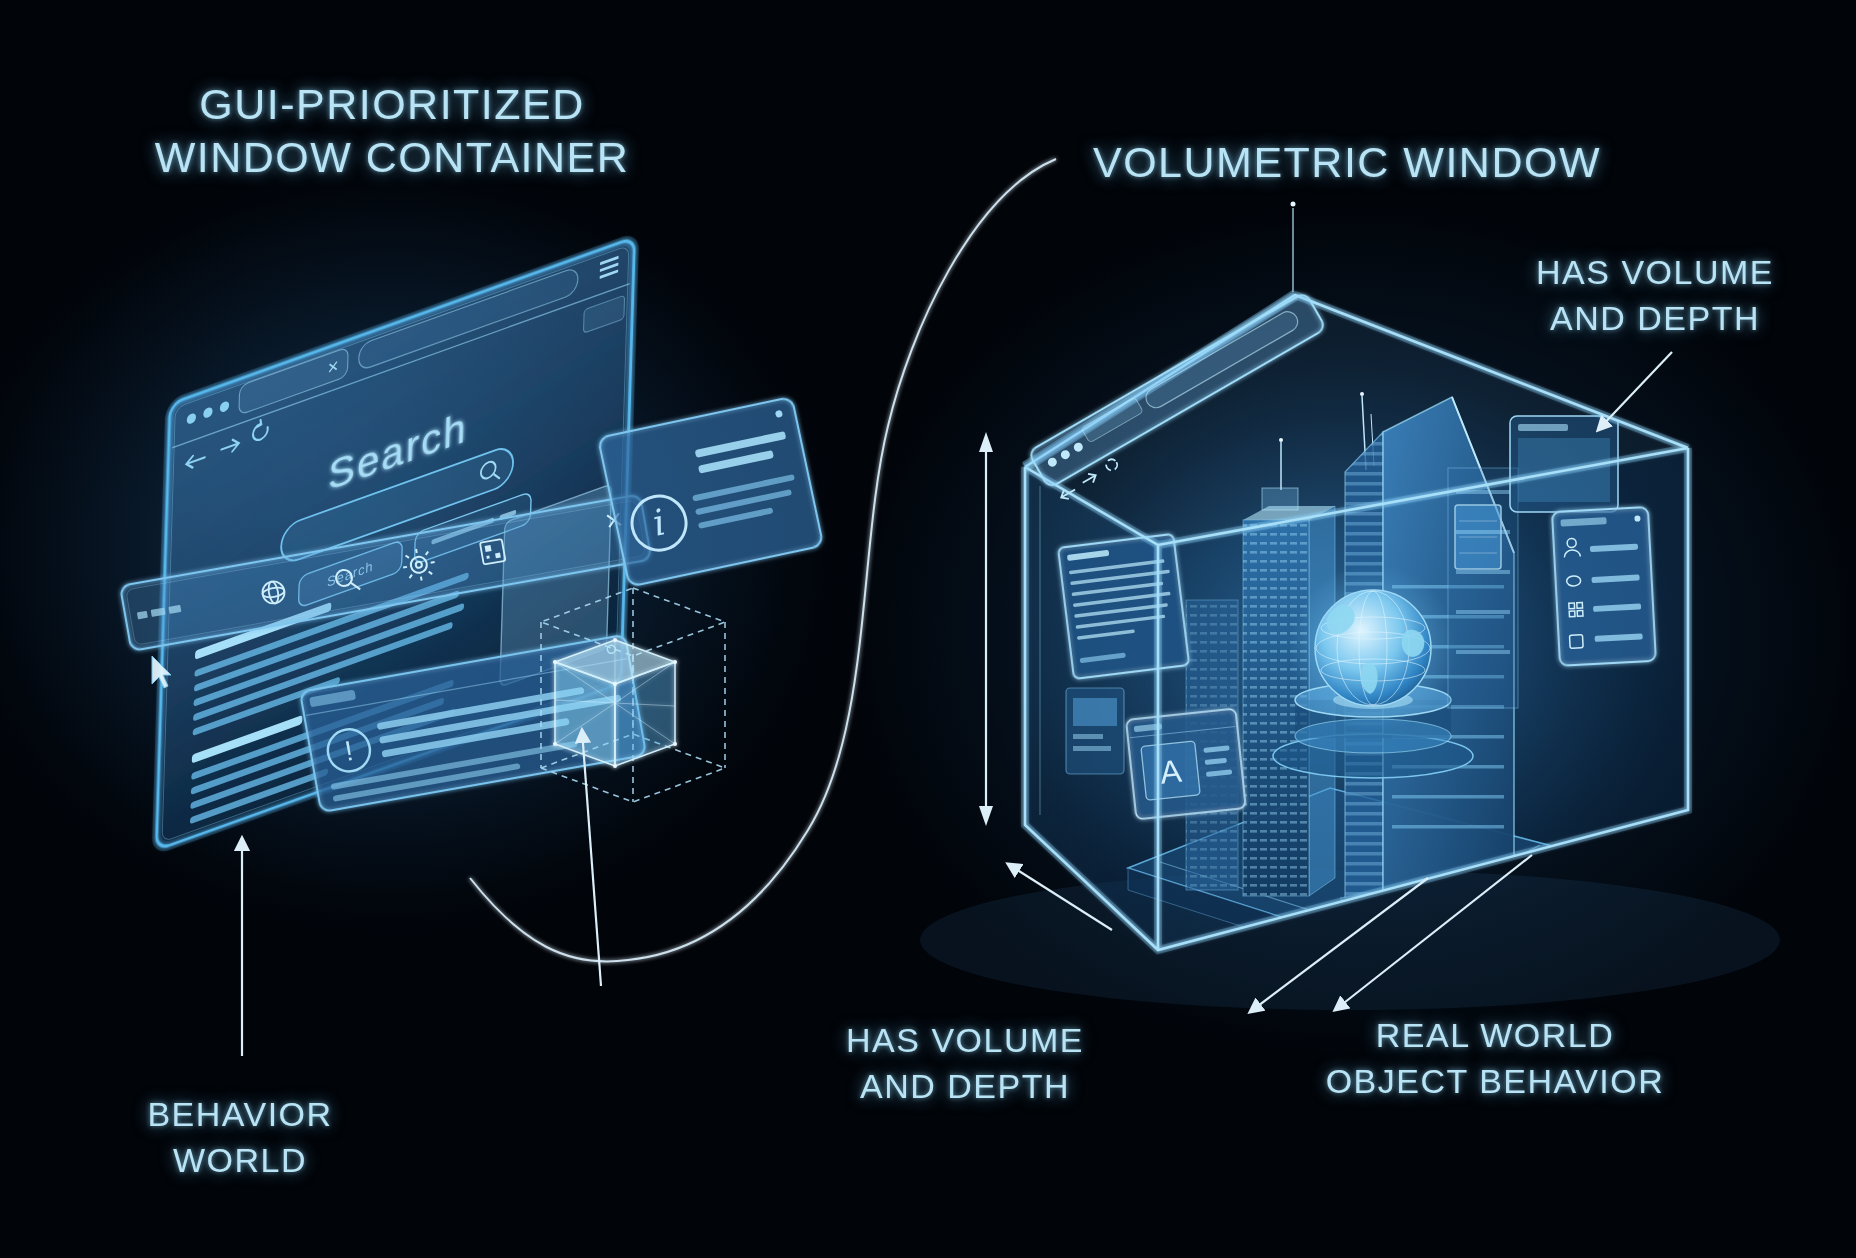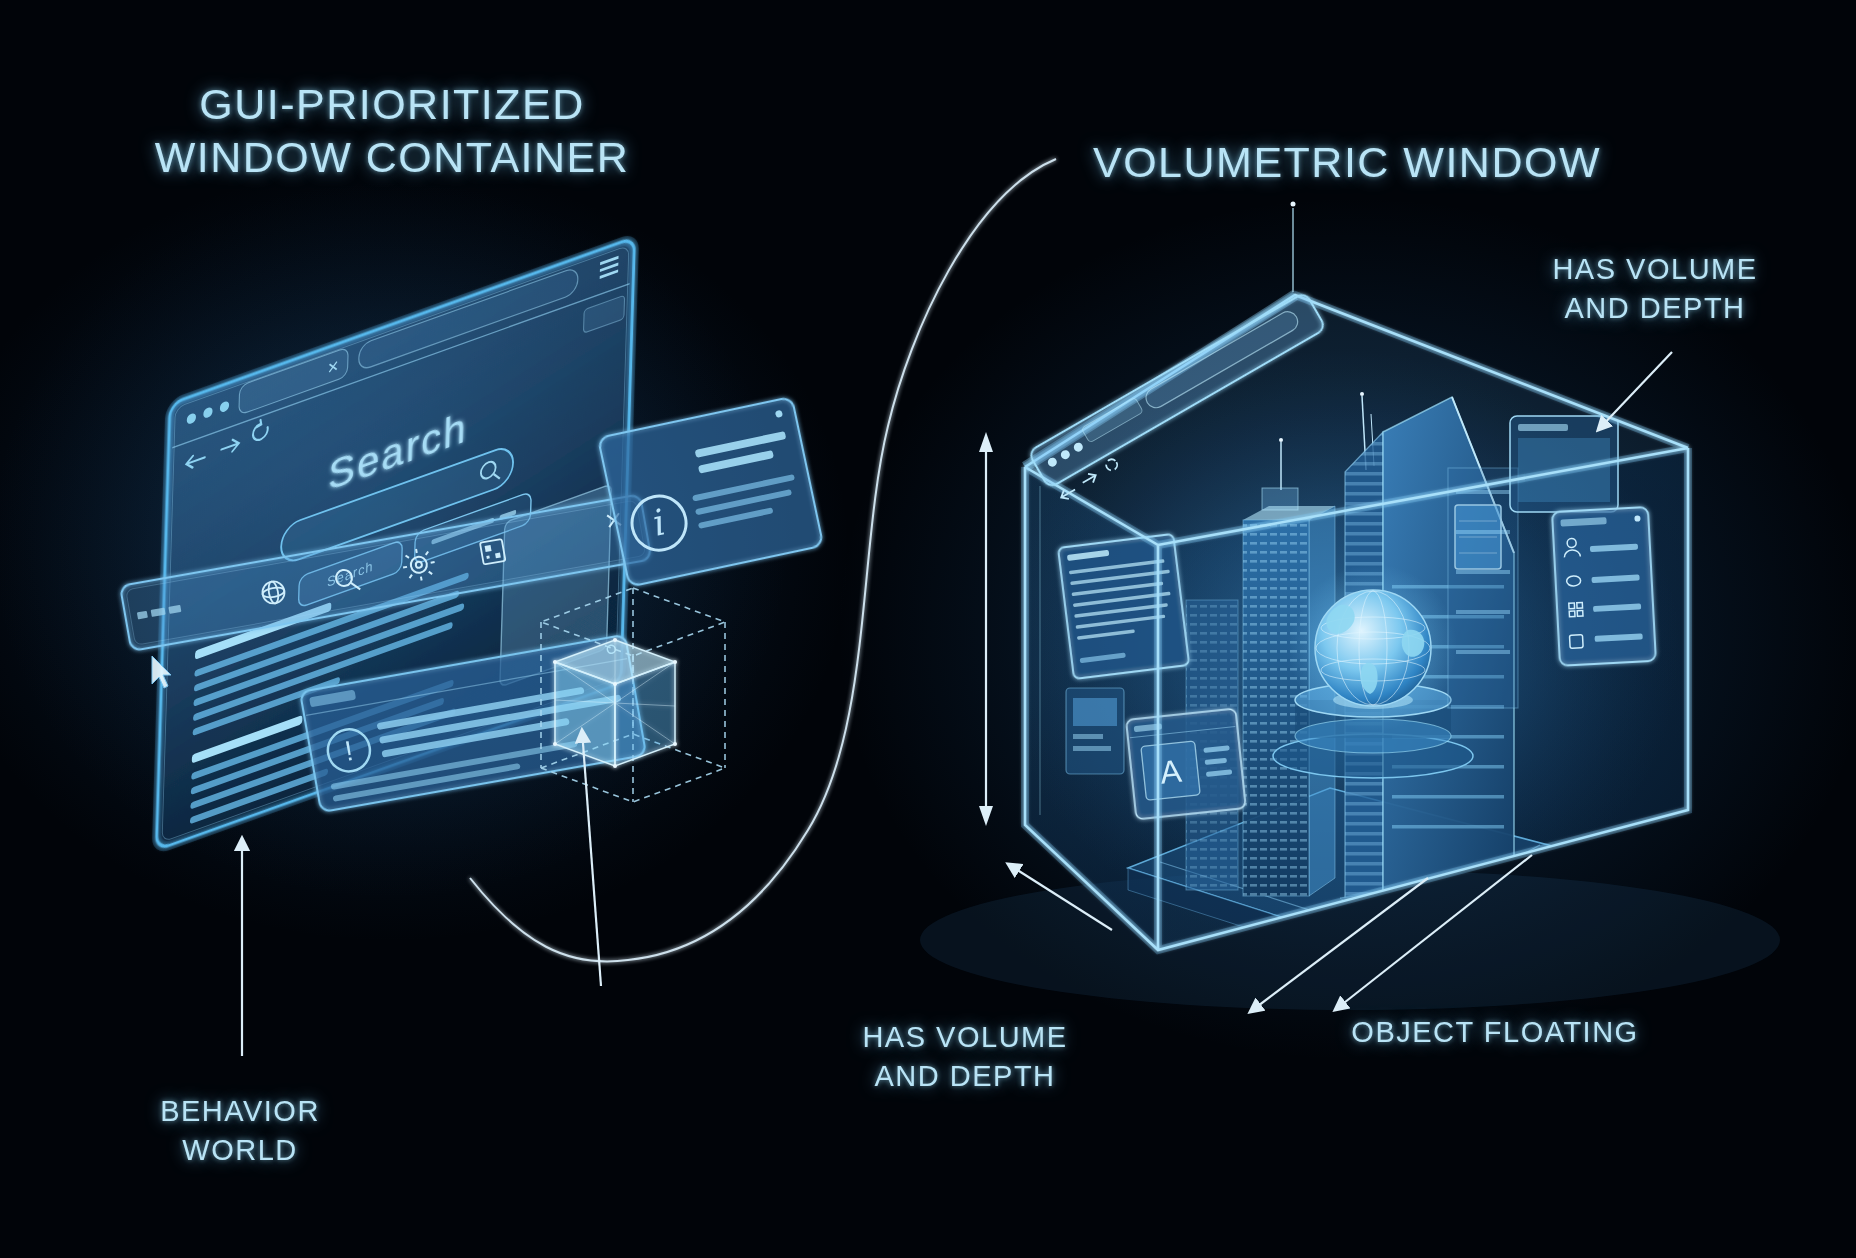--- a/index.html
+++ b/index.html
@@ -11,21 +11,21 @@
       #010409;
     font-family:"Liberation Sans", sans-serif;
   }
   svg{position:absolute;left:0;top:0;}
   .label{
     position:absolute;transform:translateX(-50%);text-align:center;
     color:#b9e4f6;white-space:nowrap;letter-spacing:1.5px;font-weight:400;
     text-shadow:0 0 16px rgba(110,200,245,.65),0 0 5px rgba(170,225,250,.55);
   }
   .title{font-size:43px;line-height:1.24;}
-  .sub{font-size:29px;line-height:1.34;}
+  .sub{font-size:34px;line-height:1.34;}
 </style>
 </head>
 <body>
 
 <div id="canvas">
 
 <svg width="1856" height="1258" viewBox="0 0 1856 1258">
   <defs>
     <filter id="g1" x="-60%" y="-60%" width="220%" height="220%">
       <feGaussianBlur stdDeviation="2.2" result="b"></feGaussianBlur>
@@ -473,16 +473,17 @@
   <div>WORLD</div>
 </div>
 
 
 <div class="label sub" style="left:965px;top:1018px;">
   <div>HAS VOLUME</div>
   <div>AND DEPTH</div>
 </div>
 
 <div class="label sub" style="left:1495px;top:1013px;">
-  <div>OBJECT FLOATING</div>
+  <div>REAL WORLD</div>
+  <div>OBJECT BEHAVIOR</div>
 </div>
 
 </div>
 
 </body></html>

